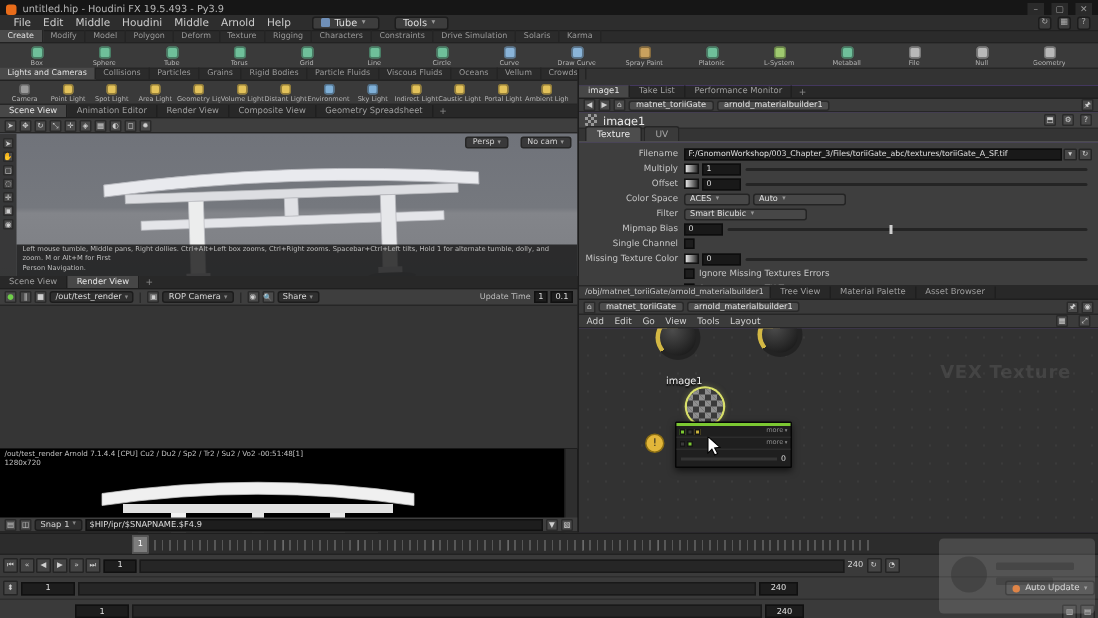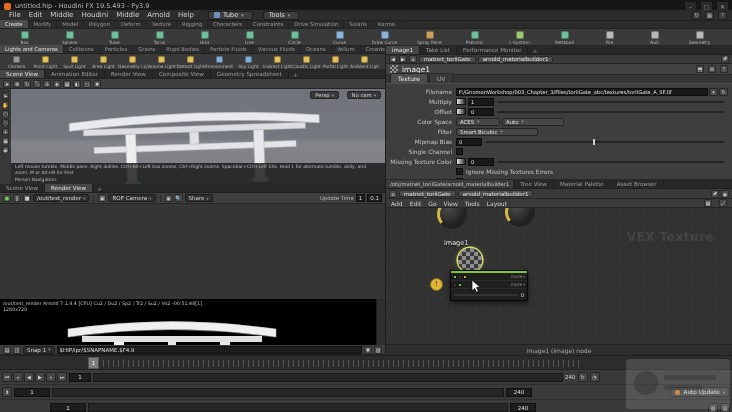--- a/index.html
+++ b/index.html
@@ -38,21 +38,21 @@
   .tool{display:flex;flex-direction:column;align-items:center;justify-content:flex-start;
     overflow:hidden;flex:0 0 auto}
   .shelf1tools .tool{width:45px}
   .shelf2tools .tool{width:29px}
   .ticon{width:8px;height:8px;border-radius:2px;margin-top:1px;box-shadow:inset 0 0 0 1px rgba(0,0,0,.35)}
   .shelf2tools .ticon{width:7px;height:7px}
   .tlabel{font-size:4.4px;color:#b5b5b5;white-space:nowrap;max-width:100%;overflow:hidden;margin-top:1px}
 
   
   .leftcol{left:0;top:46px;width:385px;height:309px;background:#353535}
-  .rightcol{left:386px;top:46px;width:346px;height:309px;background:#8b5cf6}
+  .rightcol{left:386px;top:57px;width:346px;height:309px;background:#8b5cf6}
   .vdivider{left:385px;top:46px;width:1px;height:309px;background:#1d1d1d}
 
   
   .pane-tabs{display:flex;align-items:flex-end;background:#282828;border-bottom:1px solid #1f1f1f;height:9px}
   .pane-tab{font-size:5.6px;color:#9f9f9f;padding:1px 6px;border-right:1px solid #1f1f1f;white-space:nowrap}
   .pane-tab.on{background:#474747;color:#e5e5e5}
   .pane-tab-add{font-size:6px;color:#8a8a8a;padding:0 4px}
   .toolbar{display:flex;align-items:center;background:#3e3e3e;border-bottom:1px solid #262626;
     padding:0 3px;gap:2px}
   .tbicon{width:8px;height:8px;background:#4b4b4b;border:1px solid #2a2a2a;border-radius:1px;

